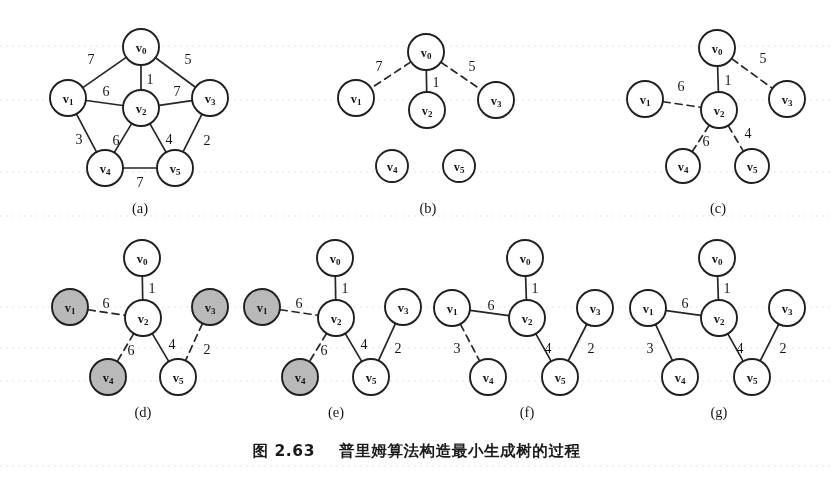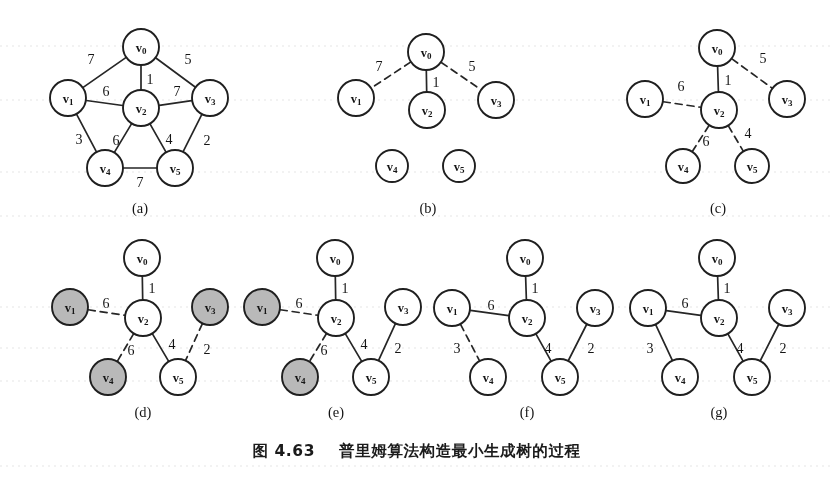--- a/index.html
+++ b/index.html
@@ -330,15 +330,15 @@
             <circle cx="680" cy="377" r="18" class="node-circle"></circle>
             <text x="680" y="377.5" class="node-label"><tspan>v</tspan><tspan dy="3.5" class="sub" font-size="9">4</tspan></text>
             <circle cx="752" cy="377" r="18" class="node-circle"></circle>
             <text x="752" y="377.5" class="node-label"><tspan>v</tspan><tspan dy="3.5" class="sub" font-size="9">5</tspan></text>
           </g>
           <text x="719" y="412" class="panel-caption">(g)</text>
         </g>
       </g>
   </svg>
 
-  <div id="figure-caption">图 4.63    普里姆算法构造最小生成树的过程</div>
+  <div id="figure-caption">图 2.63    普里姆算法构造最小生成树的过程</div>
 
 </div>
 
 </body></html>

